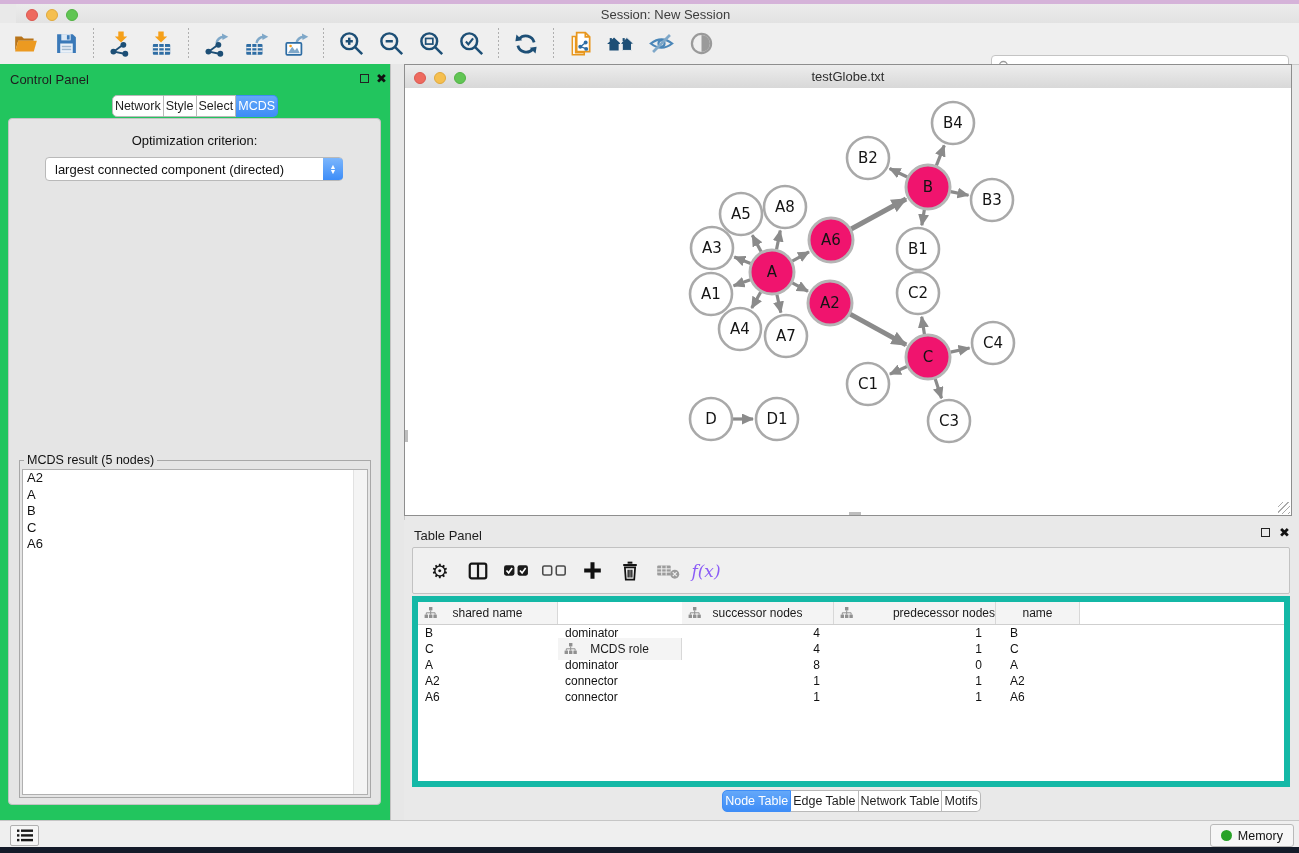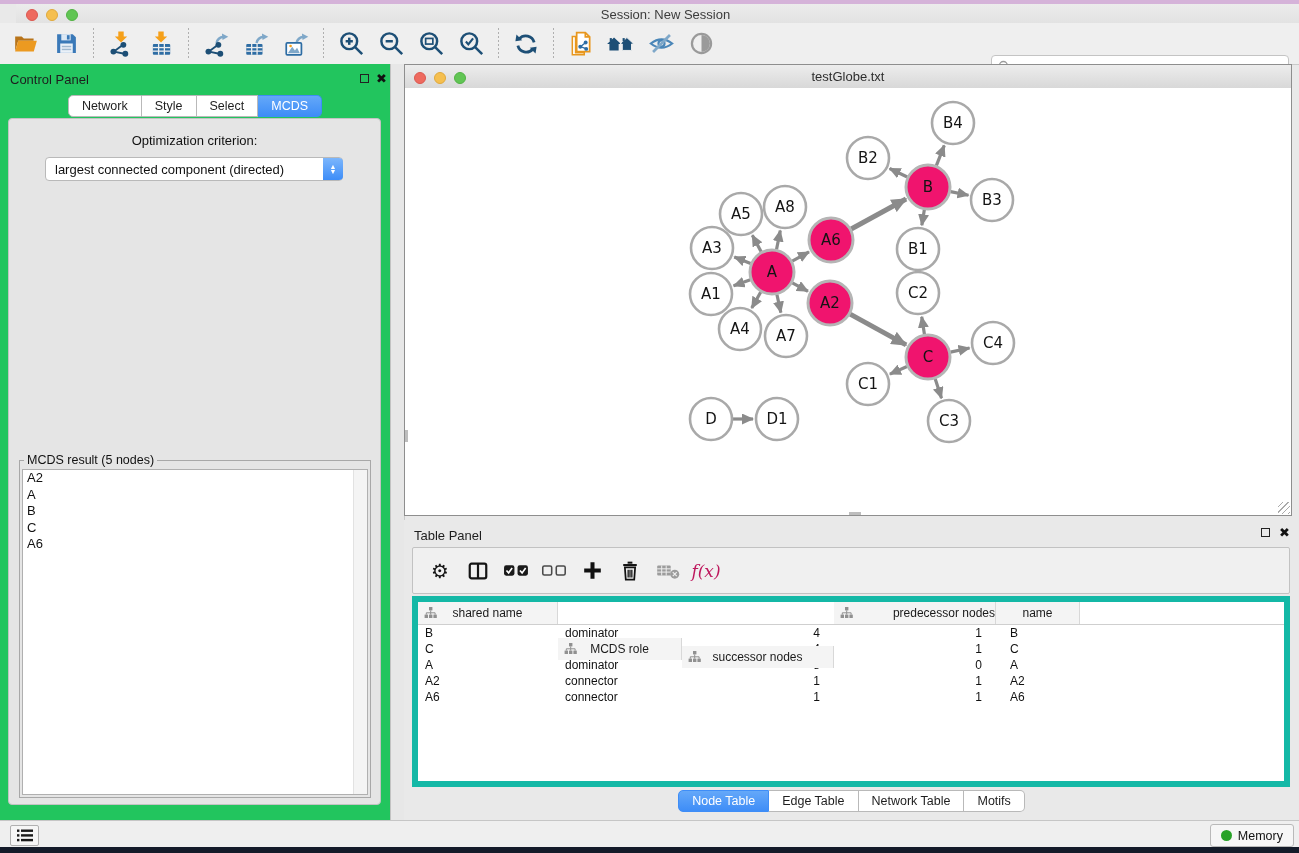--- a/index.html
+++ b/index.html
@@ -23,21 +23,21 @@
               border:1px solid #C4C4C4;border-radius:4px;display:flex;align-items:center}
   #search-box input{border:none;outline:none;flex:1;height:16px;font-size:12px;background:transparent}
   #search-box .mag{margin:0 4px 0 6px;display:inline-flex}
   
   #control-panel{position:absolute;left:0;top:64px;width:390px;height:756px;background:#22c55e;
                  border-right:1px solid #C2C2C2}
   .panel-title{position:absolute;left:10px;top:8px;font-size:13px;color:#1E1E1E}
   .float-ico{position:absolute;width:9px;height:9px;border:1.5px solid #222;box-sizing:border-box}
   .close-ico{position:absolute;font-size:13px;color:#111;font-weight:bold;line-height:11px;font-family:"DejaVu Sans",sans-serif}
   .seg{display:inline-flex;height:22px}
-  .seg-btn{background:#fff;border:1px solid #B9B9B9;border-left:none;padding:0 13px;font-size:12.5px;
+  .seg-btn{background:#fff;border:1px solid #B9B9B9;border-left:none;padding:0 2px;font-size:12.5px;
            color:#1E1E1E;display:flex;align-items:center;white-space:nowrap}
   .seg-btn:first-child{border-left:1px solid #B9B9B9;border-radius:5px 0 0 5px}
   .seg-btn:last-child{border-radius:0 5px 5px 0}
   .seg-btn.active{background:linear-gradient(#64A8F9,#3E8DF7);border-color:#3E8DF7;color:#fff}
   #cp-tabs{position:absolute;left:0;right:0;top:31px;display:flex;justify-content:center}
   #cp-content{position:absolute;left:8px;right:9px;top:54px;height:685px;background:#E5E5E5;
               border:1px solid #C3C3C3;border-radius:4px}
   #opt-label{position:absolute;left:0;right:0;top:14px;text-align:center;font-size:13px;color:#111}
   #criterion{position:absolute;left:36px;right:37px;top:38px;height:22px;background:#fff;border:1px solid #B9B9B9;
              border-radius:4px;display:flex;align-items:center}
@@ -70,21 +70,21 @@
         background:repeating-linear-gradient(135deg,transparent 0 3px,#ABABAB 3px 4px)}
   .thumb-v{position:absolute;left:0;top:342px;width:3px;height:12px;background:#BDBDBD}
   .thumb-h{position:absolute;left:444px;bottom:0;width:12px;height:3px;background:#BDBDBD}
   
   #table-panel{position:absolute;left:404px;top:520px;width:895px;height:300px;background:#E9E9E9}
   #tp-toolbar{position:absolute;left:8px;right:9px;top:27px;height:45px;background:#F0F0F0;
               border:1px solid #C2C2C2;border-radius:2px;display:flex;align-items:center}
   .tp-ico{display:inline-flex;align-items:center;justify-content:center;width:30px;height:30px;margin:0 4px}
   .tp-ico.first{margin-left:12px}
   .gear-glyph{font-family:"DejaVu Sans",sans-serif;font-size:20px;color:#141414;line-height:20px}
-  .fx{font-family:"DejaVu Serif",serif;font-style:italic;font-size:17px;color:#be185d}
+  .fx{font-family:"DejaVu Serif",serif;font-style:italic;font-size:17px;color:#8b5cf6}
   #tp-table{position:absolute;left:8px;right:9px;top:76px;bottom:33px;background:#fff;
             border:6px solid #14b8a6;overflow:hidden}
   #tp-header{display:flex;height:22px;border-bottom:1px solid #CFCFCF;background:#fff}
   .th{background:#F4F4F4;border-right:1px solid #D8D8D8;box-sizing:border-box;height:22px;position:relative;
       display:flex;align-items:center;justify-content:center;font-size:12px;color:#1A1A1A}
   .th .hier{position:absolute;left:6px;top:5px}
   .tr{display:flex;height:16px;align-items:center}
   .td{box-sizing:border-box;font-size:12px;color:#111;white-space:nowrap;overflow:hidden}
   .td.left{padding-left:7px;text-align:left}
   .td.right{padding-right:14px;text-align:right}
@@ -546,21 +546,21 @@
               <rect x="0.6" y="7.6" width="3.4" height="3.4"></rect>
               <rect x="5" y="7.6" width="3.4" height="3.4"></rect>
               <rect x="9.4" y="7.6" width="3.4" height="3.4"></rect>
             </g>
             <g stroke="#909090" stroke-width="1" fill="none">
               <path d="M6.7 3.4 V5.8 M2.3 7.6 V5.8 H11.1 V7.6 M6.7 5.8 V7.6"></path>
             </g>
           </svg>
           <span>MCDS role</span>
         </div>
-        <div class="th" style="width: 152px; margin-top: 44px;">
+        <div class="th" style="width: 152px;">
           <svg class="hier" width="13" height="12" viewBox="0 0 13 12">
             <g fill="#909090">
               <rect x="5" y="0" width="3.4" height="3.4"></rect>
               <rect x="0.6" y="7.6" width="3.4" height="3.4"></rect>
               <rect x="5" y="7.6" width="3.4" height="3.4"></rect>
               <rect x="9.4" y="7.6" width="3.4" height="3.4"></rect>
             </g>
             <g stroke="#909090" stroke-width="1" fill="none">
               <path d="M6.7 3.4 V5.8 M2.3 7.6 V5.8 H11.1 V7.6 M6.7 5.8 V7.6"></path>
             </g>

